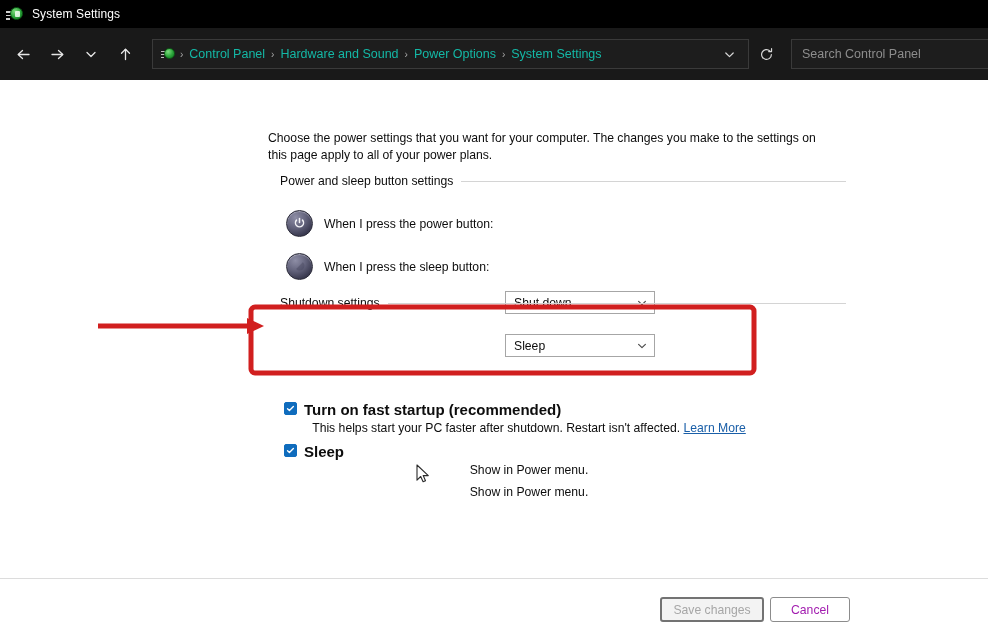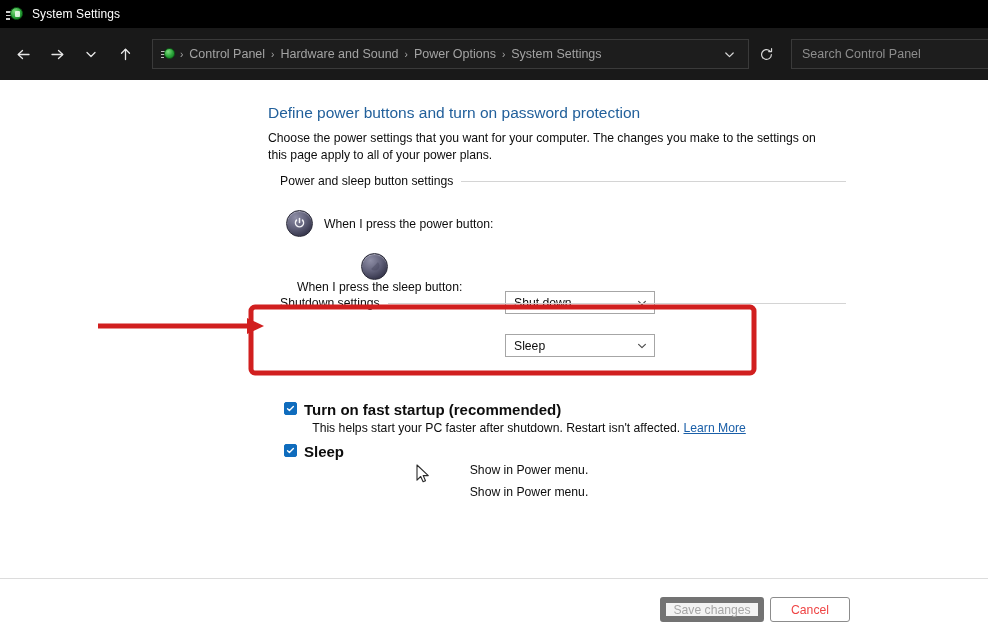--- a/index.html
+++ b/index.html
@@ -117,21 +117,21 @@
     position: absolute;
     left: 0;
     width: 4px; height: 1.3px;
     background: #bdbdbd;
   }
   .crumb-icon .bar.b1 { top: 5px; }
   .crumb-icon .bar.b2 { top: 8px; }
   .crumb-icon .bar.b3 { top: 11px; width: 3px; }
 
   .crumb {
-    color: #a3a3a3;
+    color: #14b8a6;
     font-size: 12.5px;
     padding: 0 5px;
     white-space: nowrap;
   }
   .crumb-sep {
     color: #a9a9a9;
     font-size: 10px;
     padding: 0 1px;
     user-select: none;
   }
@@ -230,21 +230,21 @@
   }
 
   
   .power-row {
     position: absolute;
     left: 286px;
     display: flex;
     align-items: center;
   }
   .power-row.r1 { top: 130px; }
-  .power-row.r2 { top: 173px; flex-direction: column; }
+  .power-row.r2 { top: 173px; }
 
   .pw-icon {
     width: 27px; height: 27px;
     border-radius: 50%;
     flex: none;
     background: radial-gradient(circle at 34% 26%, #8e8ea6 0%, #63637c 42%, #3a3a50 75%, #2a2a3c 100%);
     border: 1px solid #2a2a38;
     display: flex;
     align-items: center;
     justify-content: center;
@@ -359,29 +359,29 @@
     font-size: 12.2px;
     font-family: "Liberation Sans", sans-serif;
     display: flex;
     align-items: center;
     justify-content: center;
   }
   .btn.save {
     left: 660px; top: 18px;
     width: 104px;
     background: #f3f3f3;
-    border: 6px solid #737373;
+    border: 2px solid #737373;
     color: #a6a6a6;
   }
   .btn.cancel {
     left: 770px; top: 18px;
     width: 80px;
     background: #ffffff;
     border: 1px solid #8c8c8c;
-    color: #ef4444;
+    color: #a21caf;
   }
 </style>
 </head>
 <body>
 
 <div id="app">
 
   <div class="titlebar">
     <div class="app-icon">
       <span class="bar b1"></span>
@@ -453,21 +453,20 @@
       </svg>
     </div>
 
     <div class="search-box">
       <input type="text" placeholder="Search Control Panel" style="">
     </div>
   </div>
 
   <div class="content">
 
-    <div class="page-title">Define power buttons and turn on password protection</div>
     <div class="page-desc">Choose the power settings that you want for your computer. The changes you make to the settings on this page apply to all of your power plans.</div>
 
     <div class="section s1">
       <div class="section-head">
         <span class="label">Power and sleep button settings</span>
         <span class="rule"></span>
       </div>
     </div>
 
     <div class="power-row r1">

